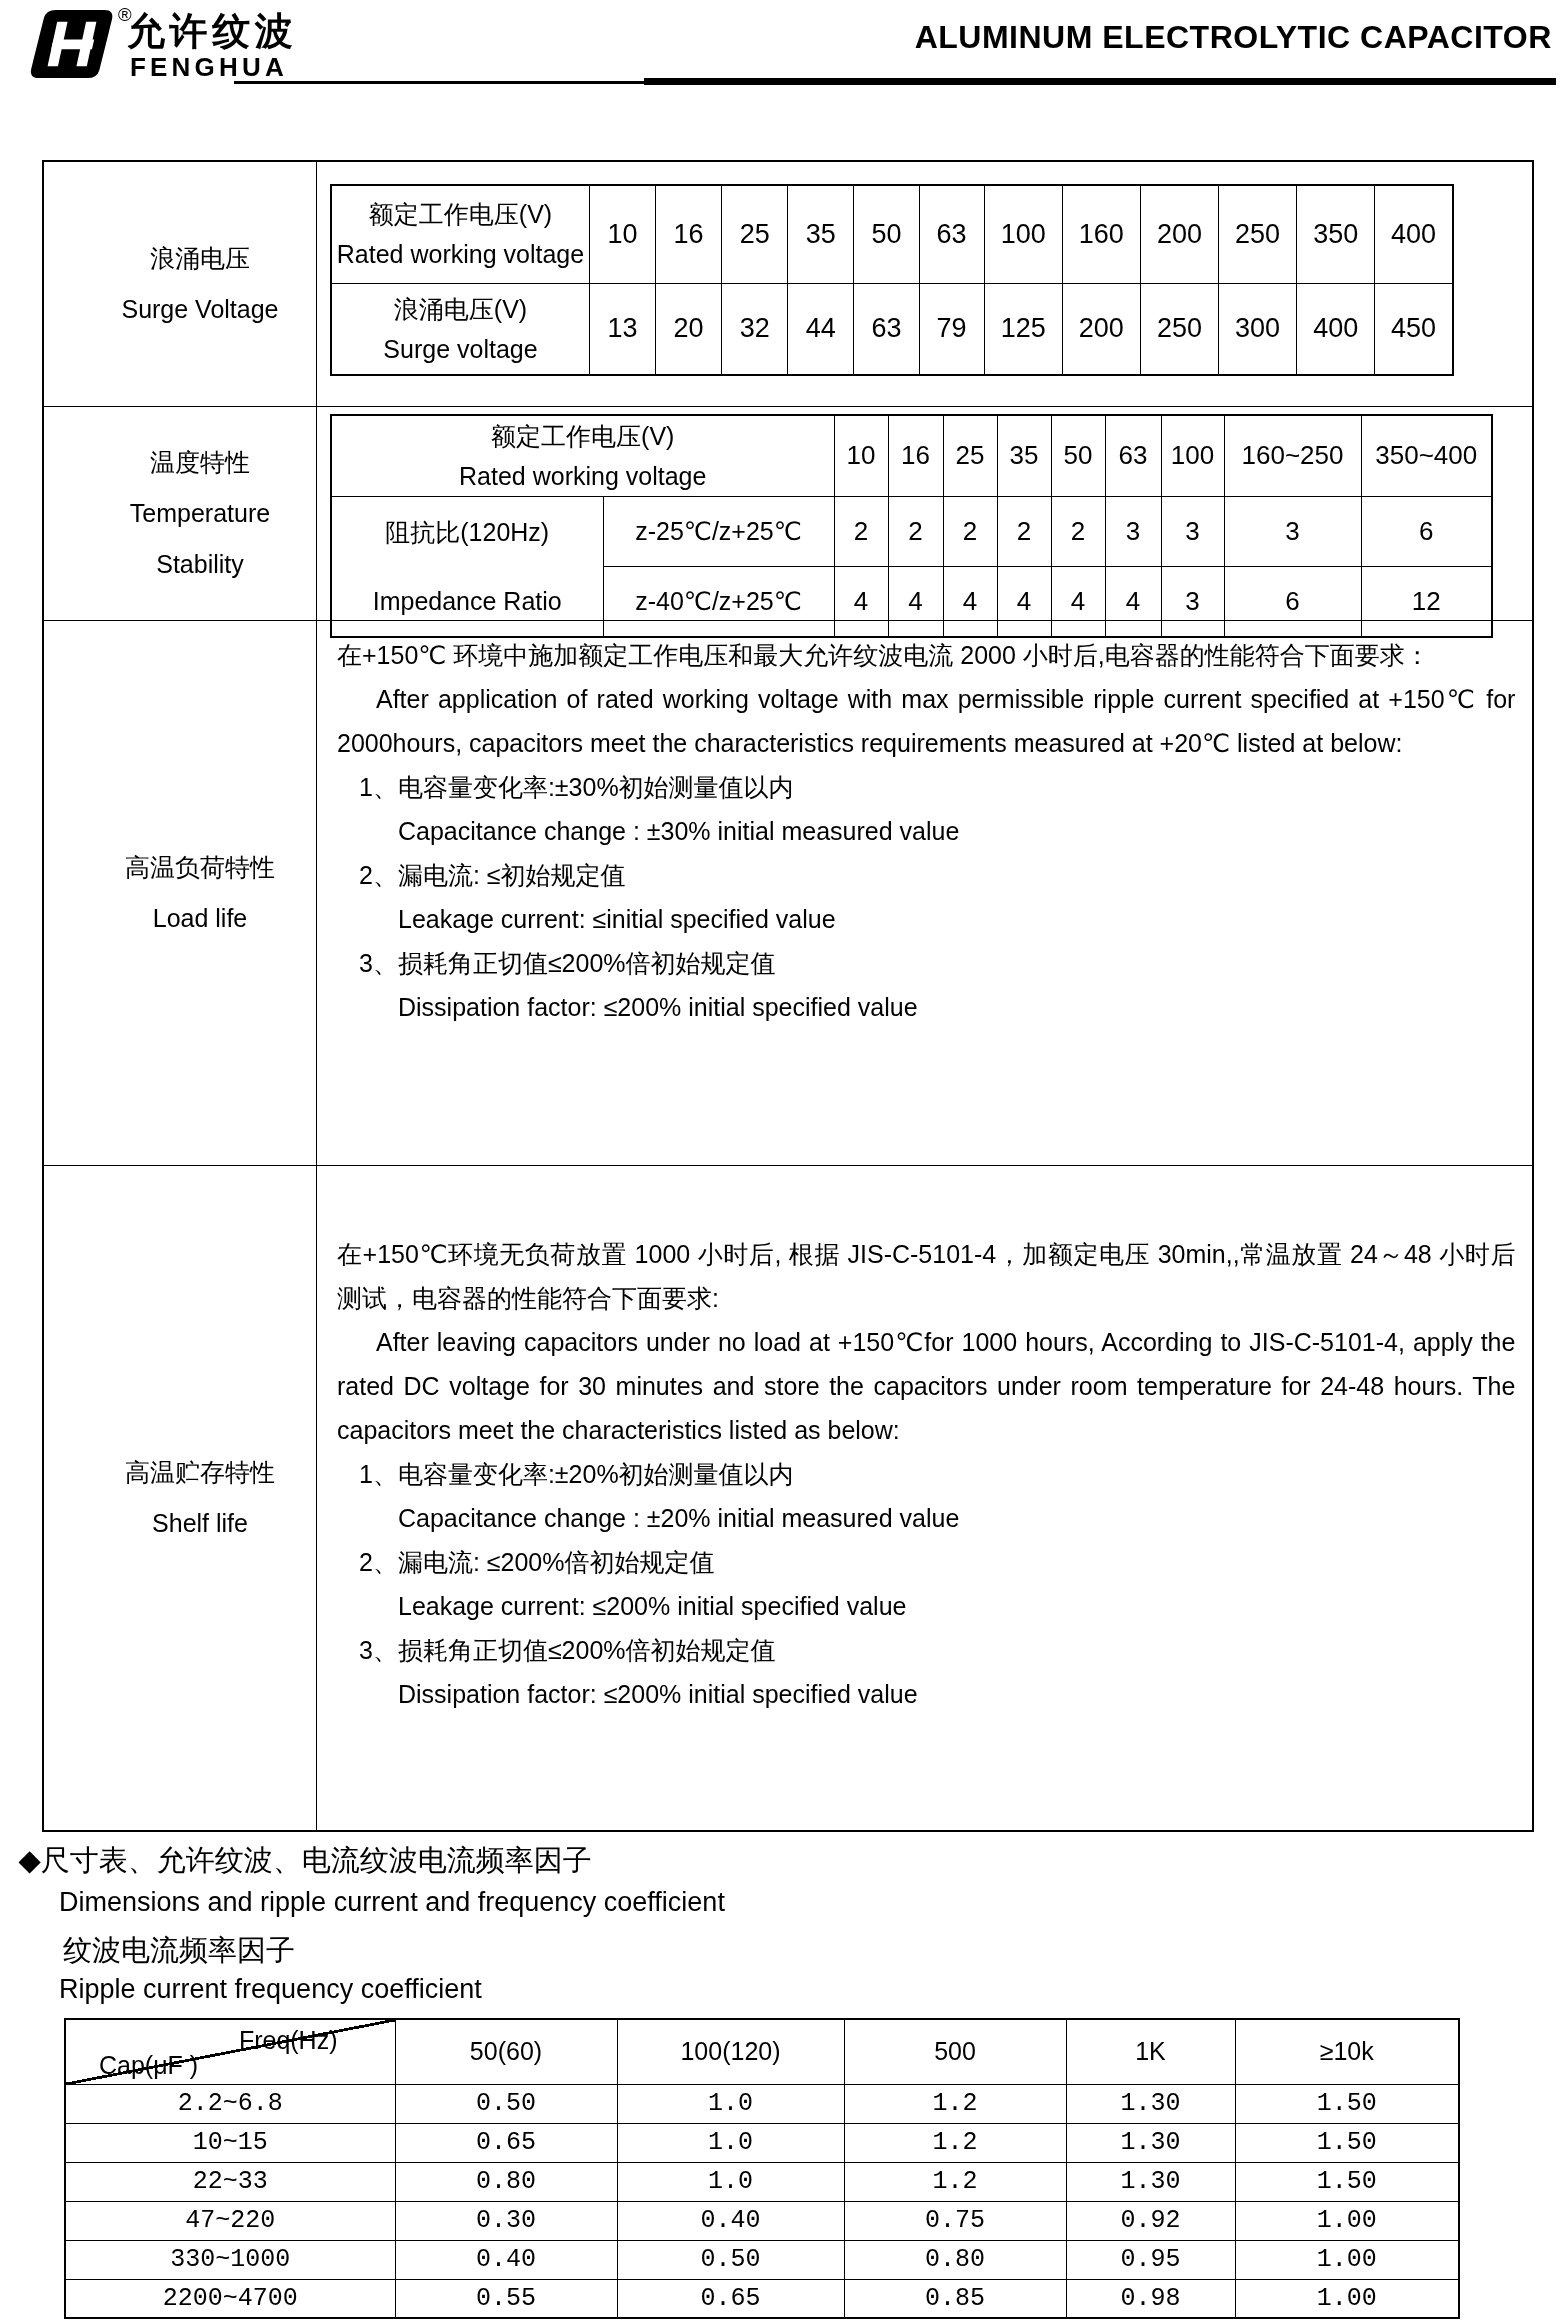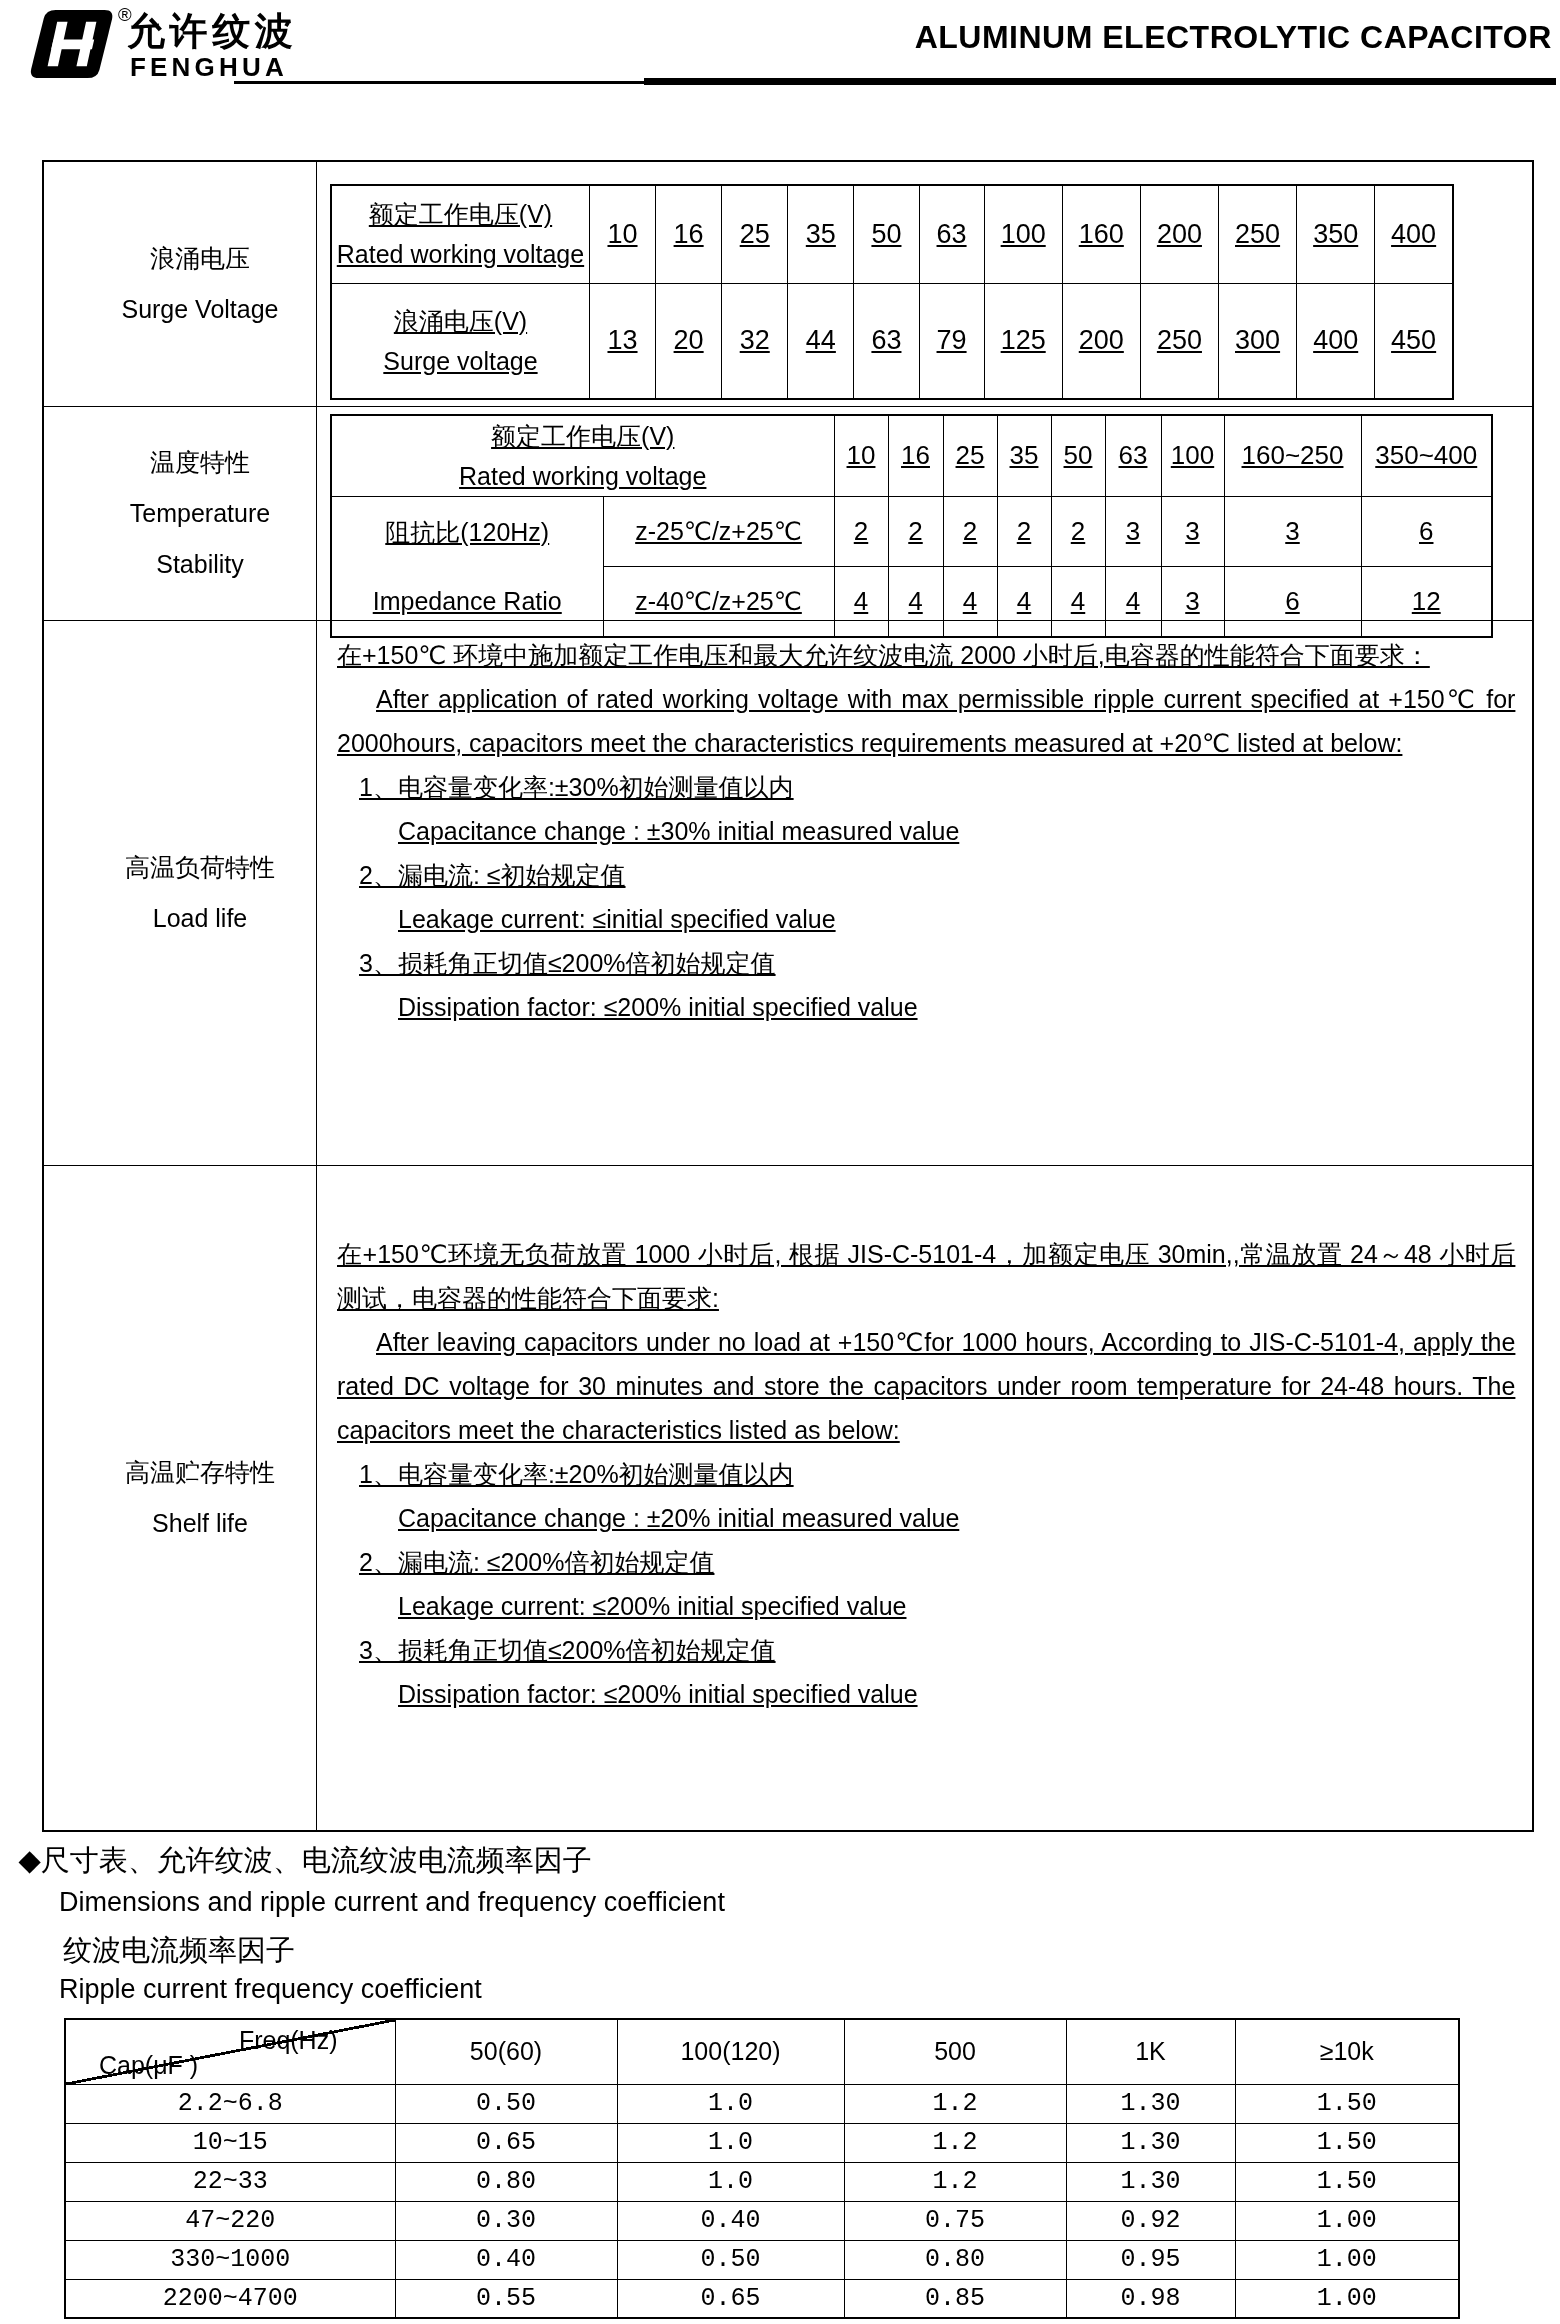--- a/index.html
+++ b/index.html
@@ -20,21 +20,21 @@
   #spec-table { left:42px; top:160px; width:1492px; height:1672px; border:2.8px solid #000;
                 box-sizing:border-box; display:flex; flex-direction:column; }
   .spec-row { display:flex; box-sizing:border-box; border-bottom:1.8px solid #000; }
   .spec-row:last-child { border-bottom:none; flex:1; }
   .row-surge { height:245px; }
   .row-temp  { height:214px; }
   .row-load  { height:545px; }
   .rowlab { width:273px; border-right:1.8px solid #000; box-sizing:border-box;
             display:flex; flex-direction:column; justify-content:center; align-items:center;
             font-size:25px; line-height:51px; text-align:center; flex-shrink:0;padding-left:40px; }
-  .rowcontent { flex:1; position:relative; box-sizing:border-box;text-decoration:underline; }
+  .rowcontent { flex:1; position:relative; box-sizing:border-box; }
 
   
   table { border-collapse:collapse; table-layout:fixed; }
   .itbl { border:2.8px solid #000; }
   .itbl td { border:1.8px solid #000; text-align:center; vertical-align:middle; padding:0; }
   .itbl .lab { font-size:25px; line-height:40px; }
   .surge-tbl { width:1124px; margin:22px 0 0 13px; }
   .surge-tbl td.num { font-size:27px; }
   .temp-tbl { width:1159px; margin:6.5px 0 0 13px; }
   .temp-tbl td.num { font-size:26px; }
@@ -123,21 +123,21 @@
             <td class="num">35</td>
             <td class="num">50</td>
             <td class="num">63</td>
             <td class="num">100</td>
             <td class="num">160</td>
             <td class="num">200</td>
             <td class="num">250</td>
             <td class="num">350</td>
             <td class="num">400</td>
           </tr>
-          <tr style="height:116px">
+          <tr style="height:92px">
             <td class="lab">
               <div>浪涌电压(V)</div>
               <div>Surge voltage</div>
             </td>
             <td class="num">13</td>
             <td class="num">20</td>
             <td class="num">32</td>
             <td class="num">44</td>
             <td class="num">63</td>
             <td class="num">79</td>

